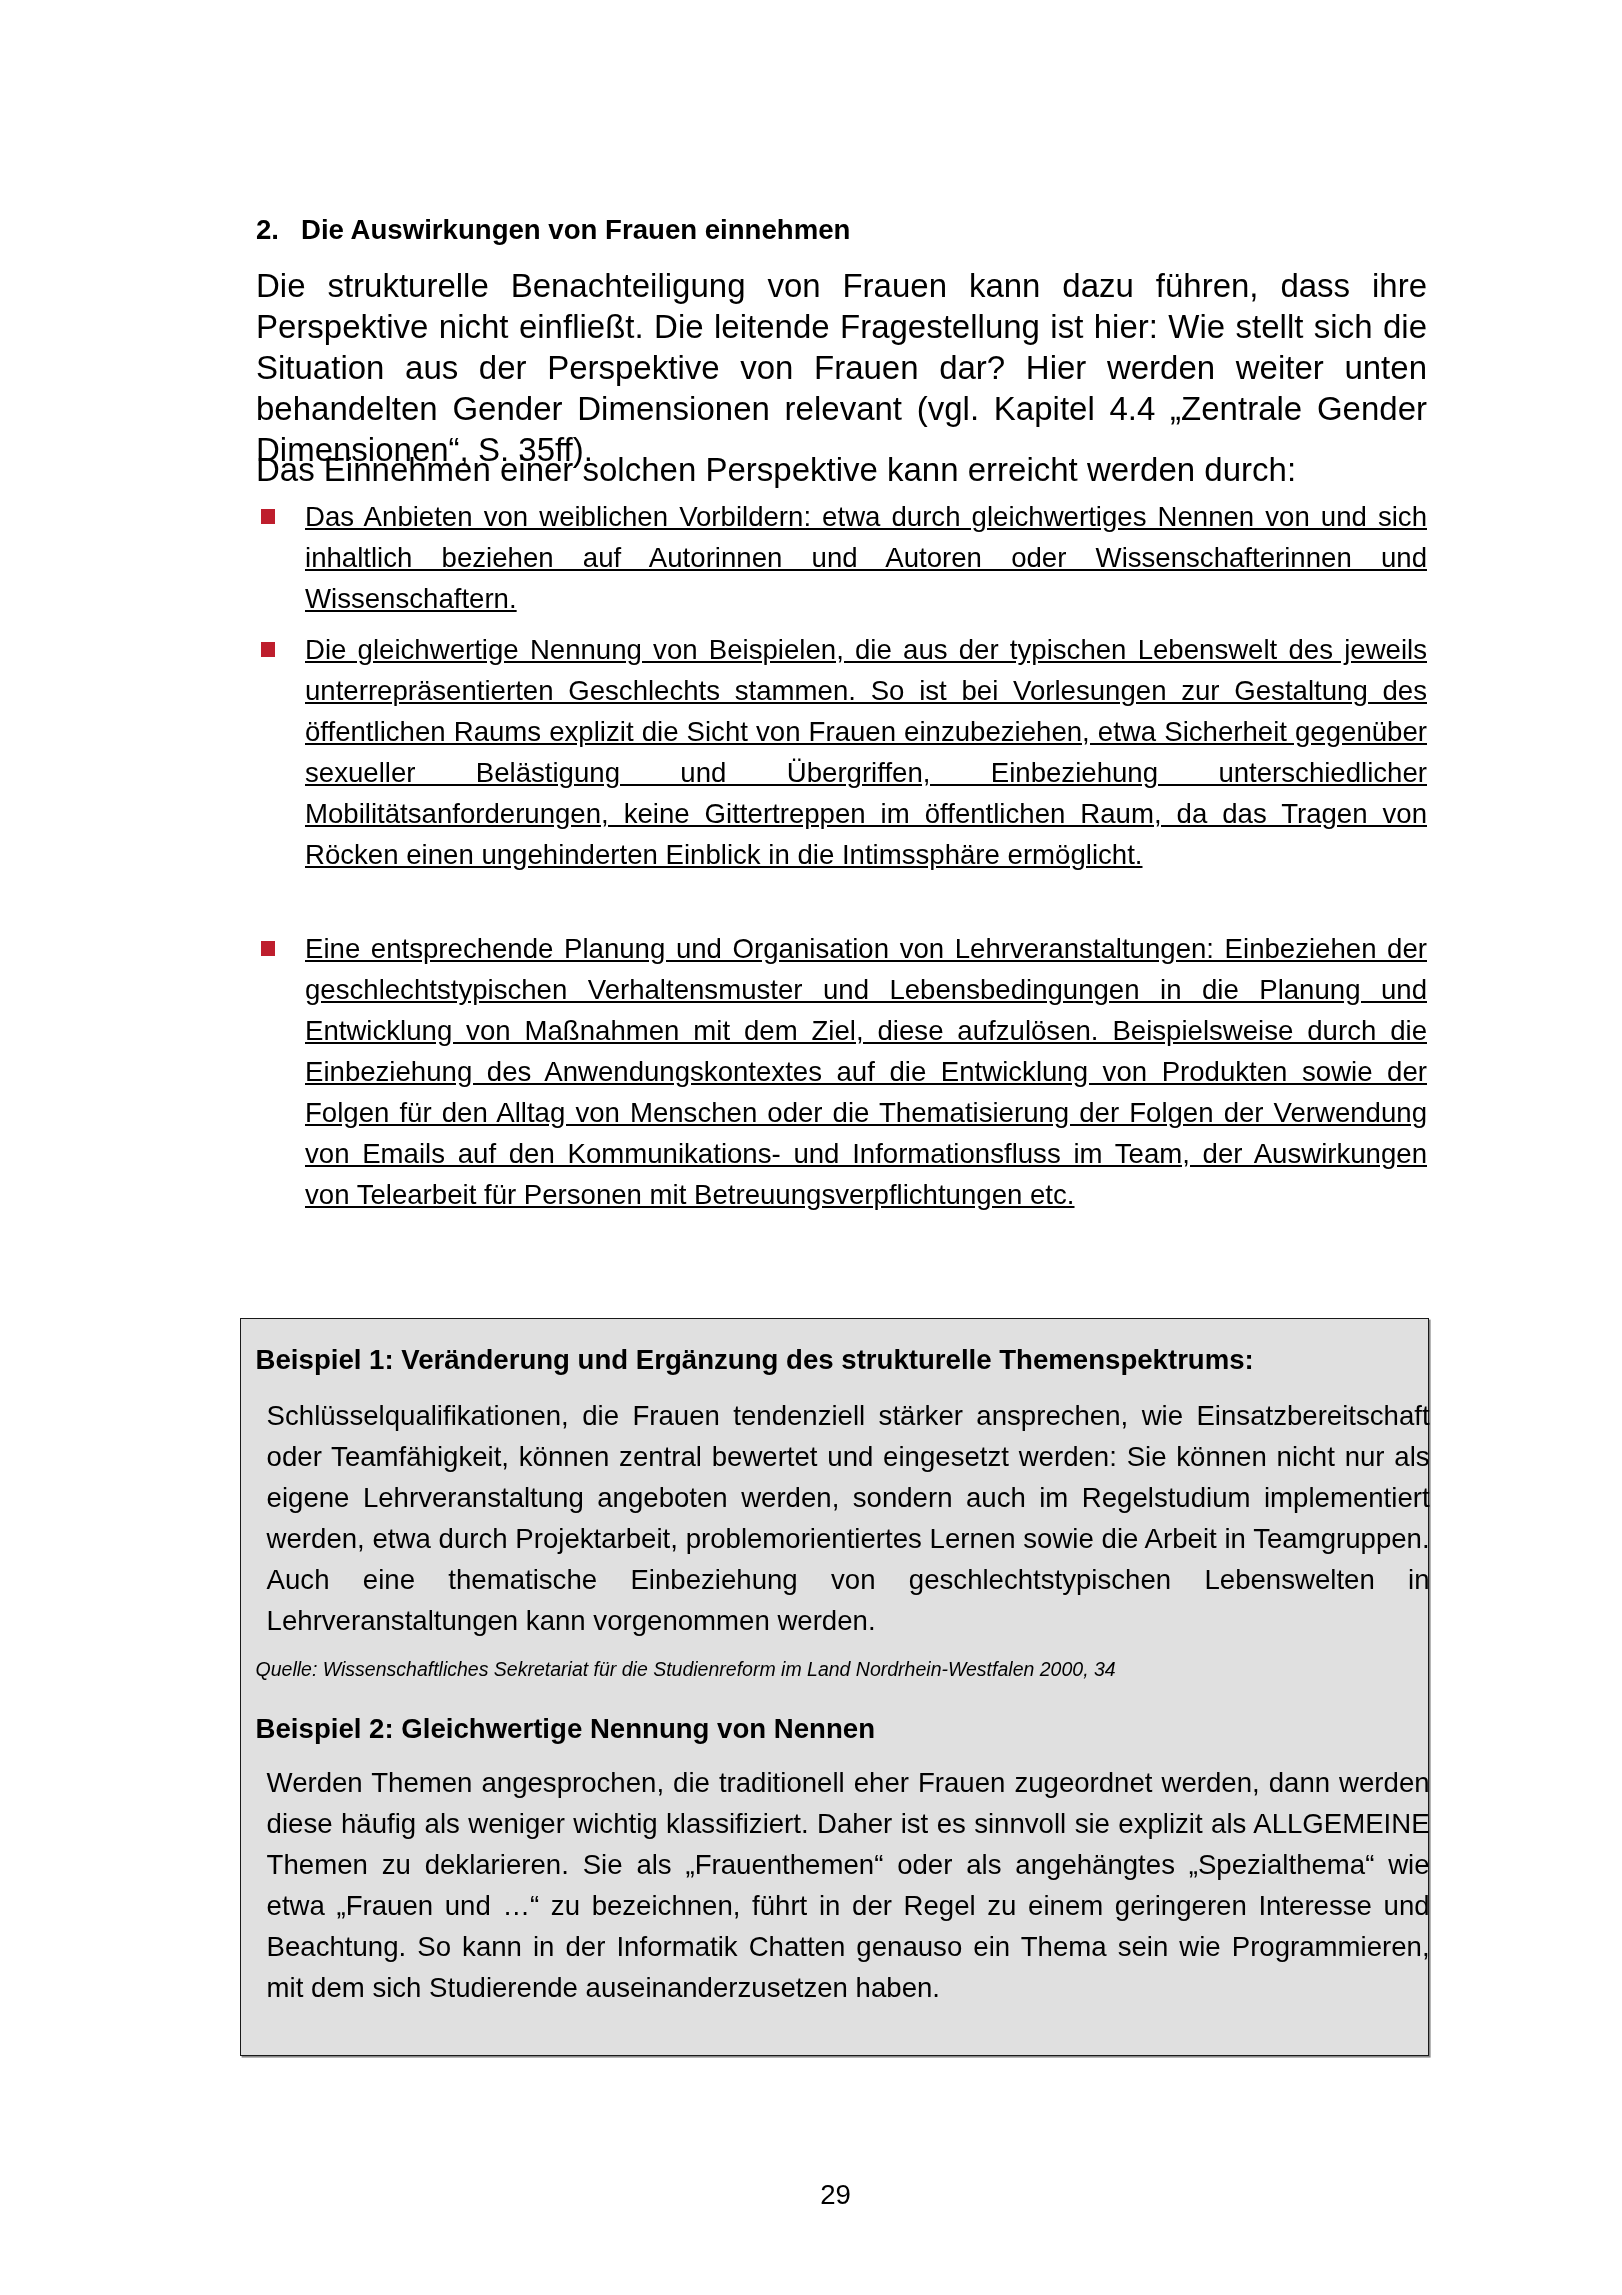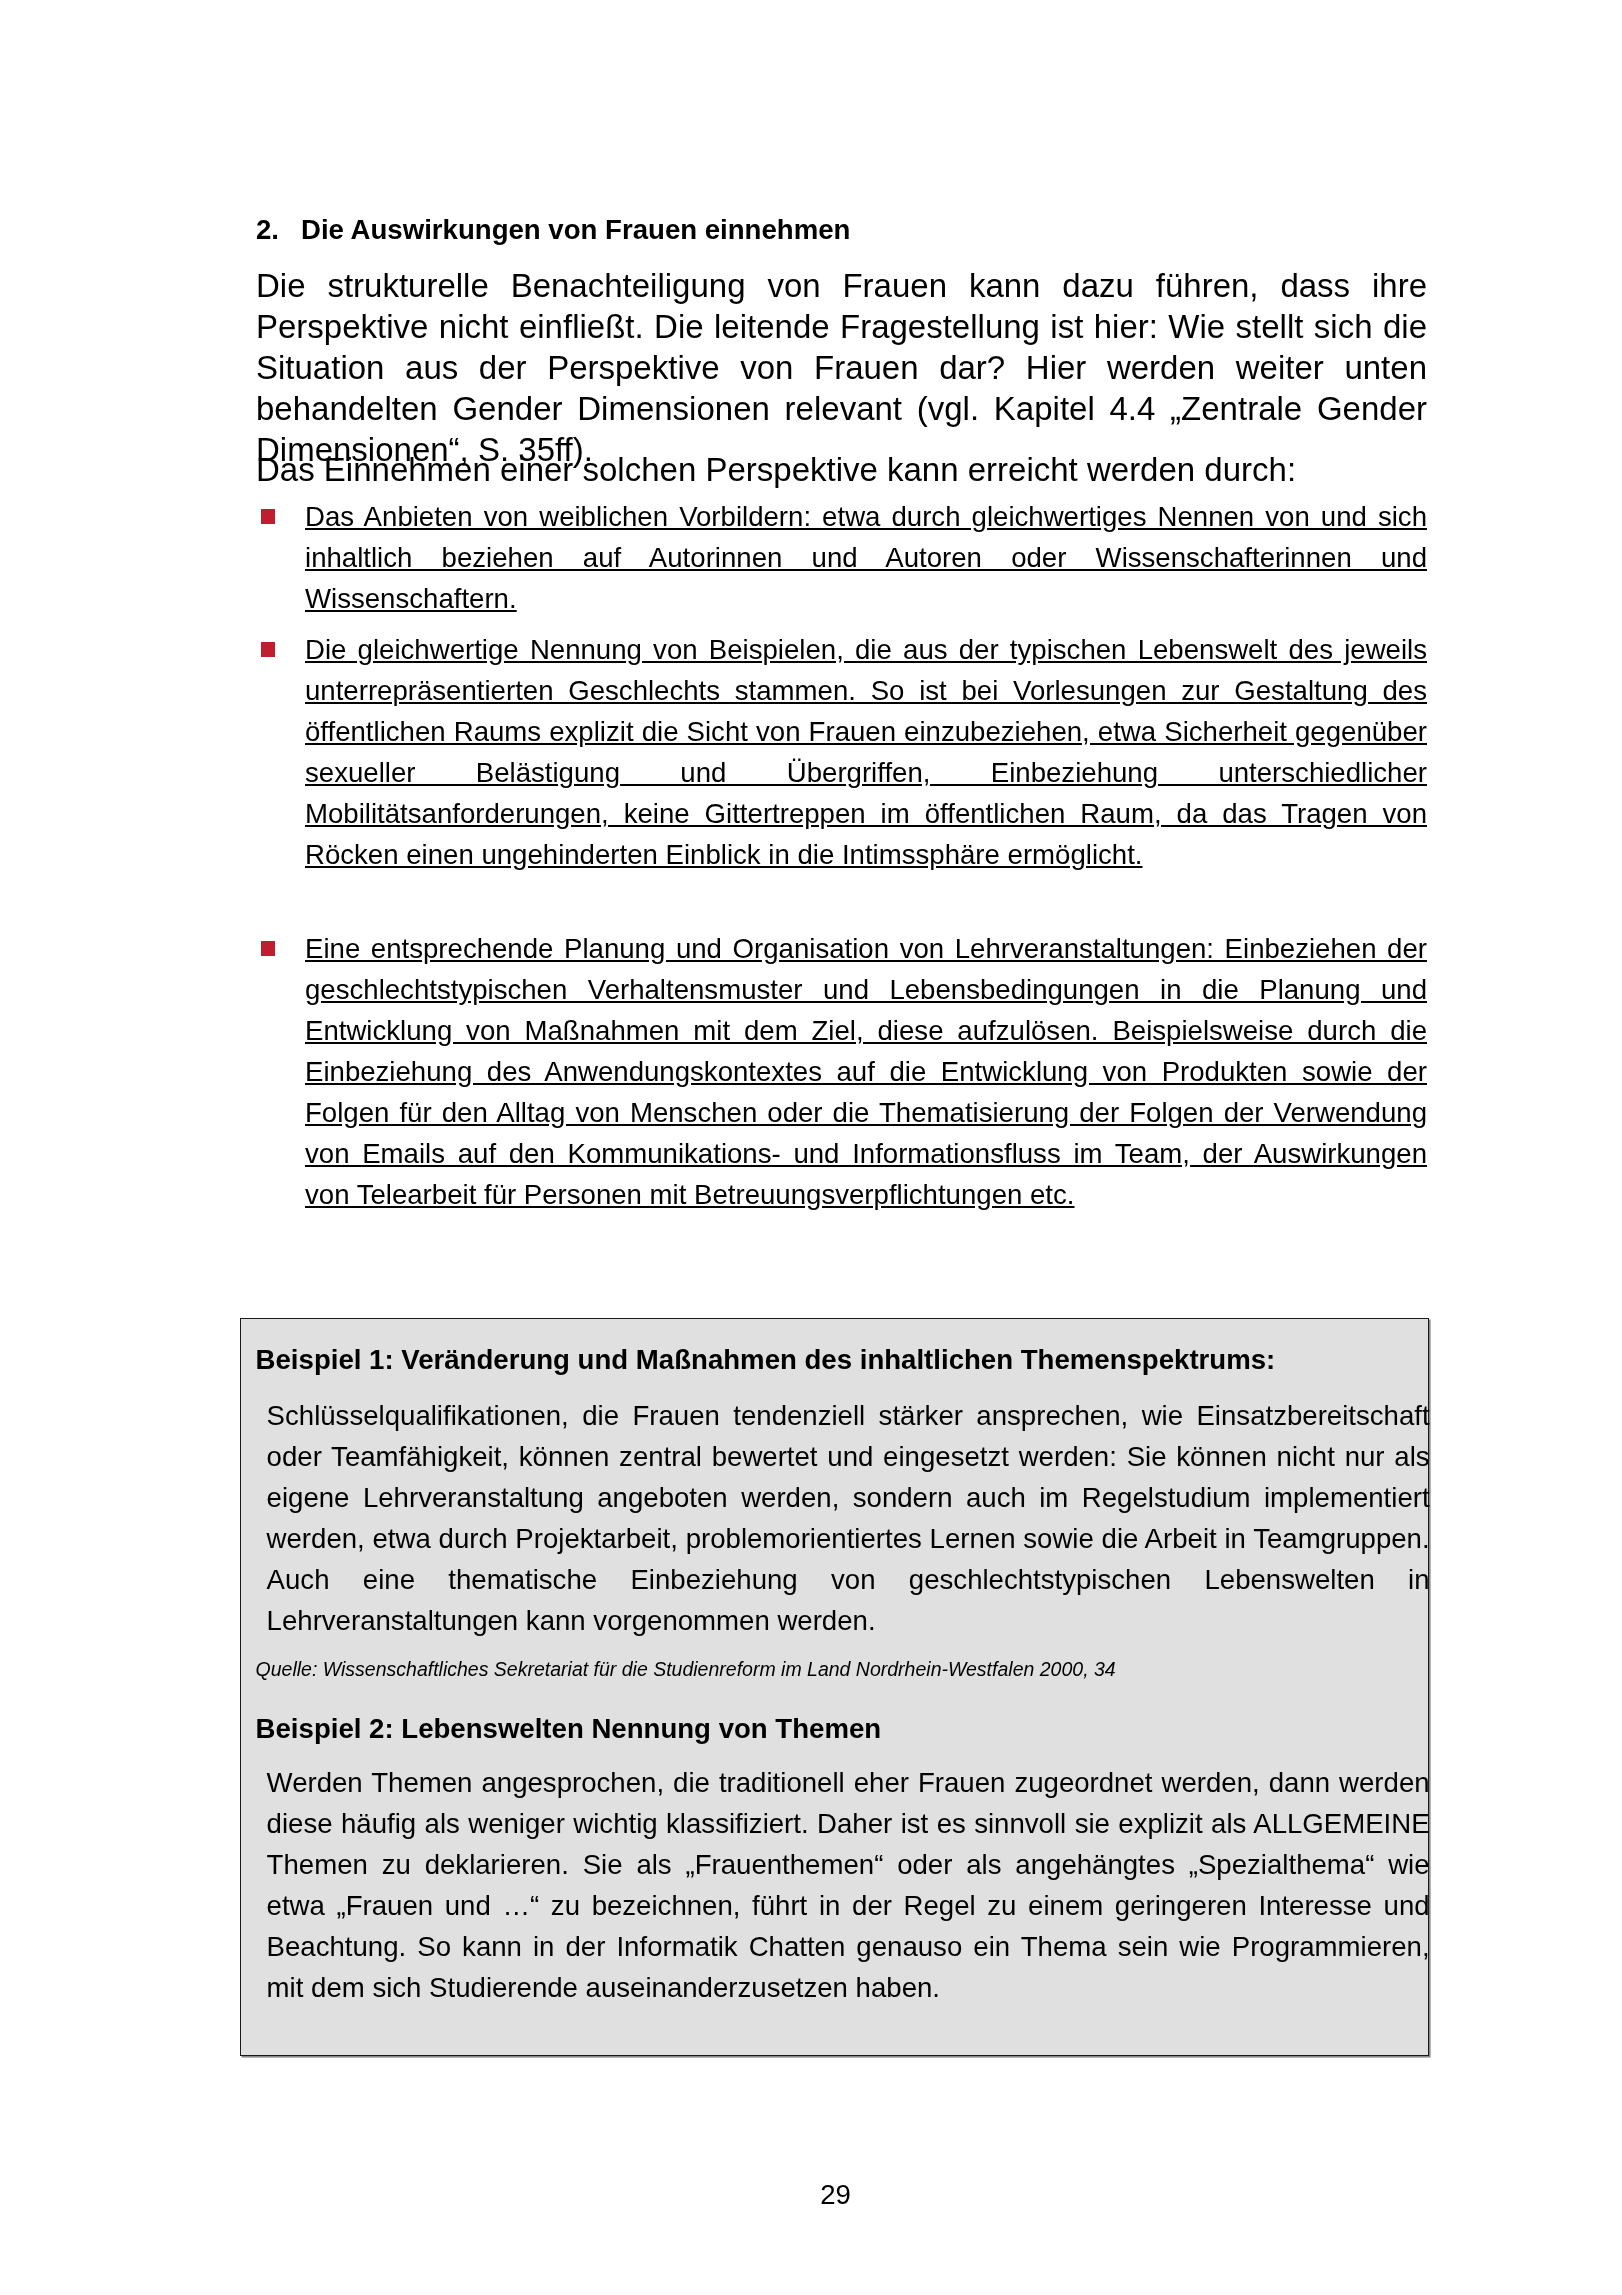--- a/index.html
+++ b/index.html
@@ -74,22 +74,22 @@
   <ul class="bullets" id="b3">
     <li>
       <span class="bullet-sq" style="background: rgb(190, 30, 45);"></span>
       <span>Eine entsprechende Planung und Organisation von Lehrveranstaltungen: Einbeziehen der geschlechtstypischen Verhaltensmuster und Lebensbedingungen in die Planung und Entwicklung von Maßnahmen mit dem Ziel, diese aufzulösen. Beispielsweise durch die Einbeziehung des Anwendungskontextes auf die Entwicklung von Produkten sowie der Folgen für den Alltag von Menschen oder die Thematisierung der Folgen der Verwendung von Emails auf den Kommunikations- und Informationsfluss im Team, der Auswirkungen von Telearbeit für Personen mit Betreuungsverpflichtungen etc.</span>
     </li>
   </ul>
 </div>
 
 <div class="box" style="background: rgb(224, 224, 224);">
   <div class="box-inner">
-    <h3 class="box-title" id="bx1-title">Beispiel 1: Veränderung und Maßnahmen des inhaltlichen Themenspektrums:</h3>
+    <h3 class="box-title" id="bx1-title">Beispiel 1: Veränderung und Ergänzung des strukturelle Themenspektrums:</h3>
     <p class="box-text" id="bx1-text">Schlüsselqualifikationen, die Frauen tendenziell stärker ansprechen, wie Einsatzbereitschaft oder Teamfähigkeit, können zentral bewertet und eingesetzt werden: Sie können nicht nur als eigene Lehrveranstaltung angeboten werden, sondern auch im Regelstudium implementiert werden, etwa durch Projektarbeit, problemorientiertes Lernen sowie die Arbeit in Teamgruppen. Auch eine thematische Einbeziehung von geschlechtstypischen Lebenswelten in Lehrveranstaltungen kann vorgenommen werden.</p>
     <p class="source" id="bx1-source">Quelle: Wissenschaftliches Sekretariat für die Studienreform im Land Nordrhein-Westfalen 2000, 34</p>
-    <h3 class="box-title" id="bx2-title">Beispiel 2: Lebenswelten Nennung von Themen</h3>
+    <h3 class="box-title" id="bx2-title">Beispiel 2: Gleichwertige Nennung von Nennen</h3>
     <p class="box-text" id="bx2-text">Werden Themen angesprochen, die traditionell eher Frauen zugeordnet werden, dann werden diese häufig als weniger wichtig klassifiziert. Daher ist es sinnvoll sie explizit als ALLGEMEINE Themen zu deklarieren. Sie als „Frauenthemen“ oder als angehängtes „Spezialthema“ wie etwa „Frauen und …“ zu bezeichnen, führt in der Regel zu einem geringeren Interesse und Beachtung. So kann in der Informatik Chatten genauso ein Thema sein wie Programmieren, mit dem sich Studierende auseinanderzusetzen haben.</p>
   </div>
 </div>
 
 <div class="page-number">29</div>
 
 
 </body></html>

